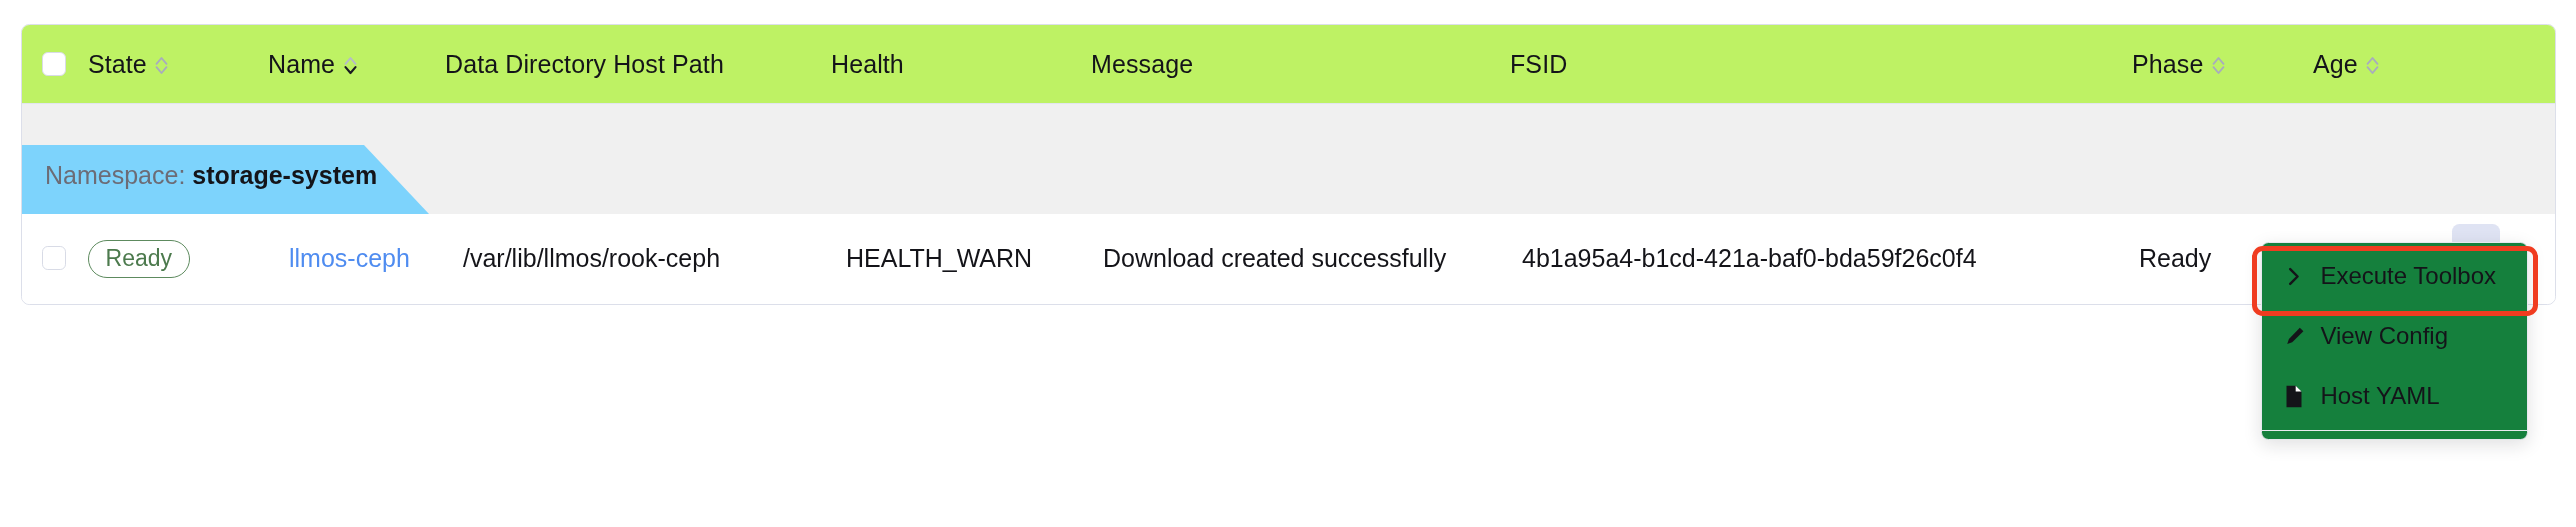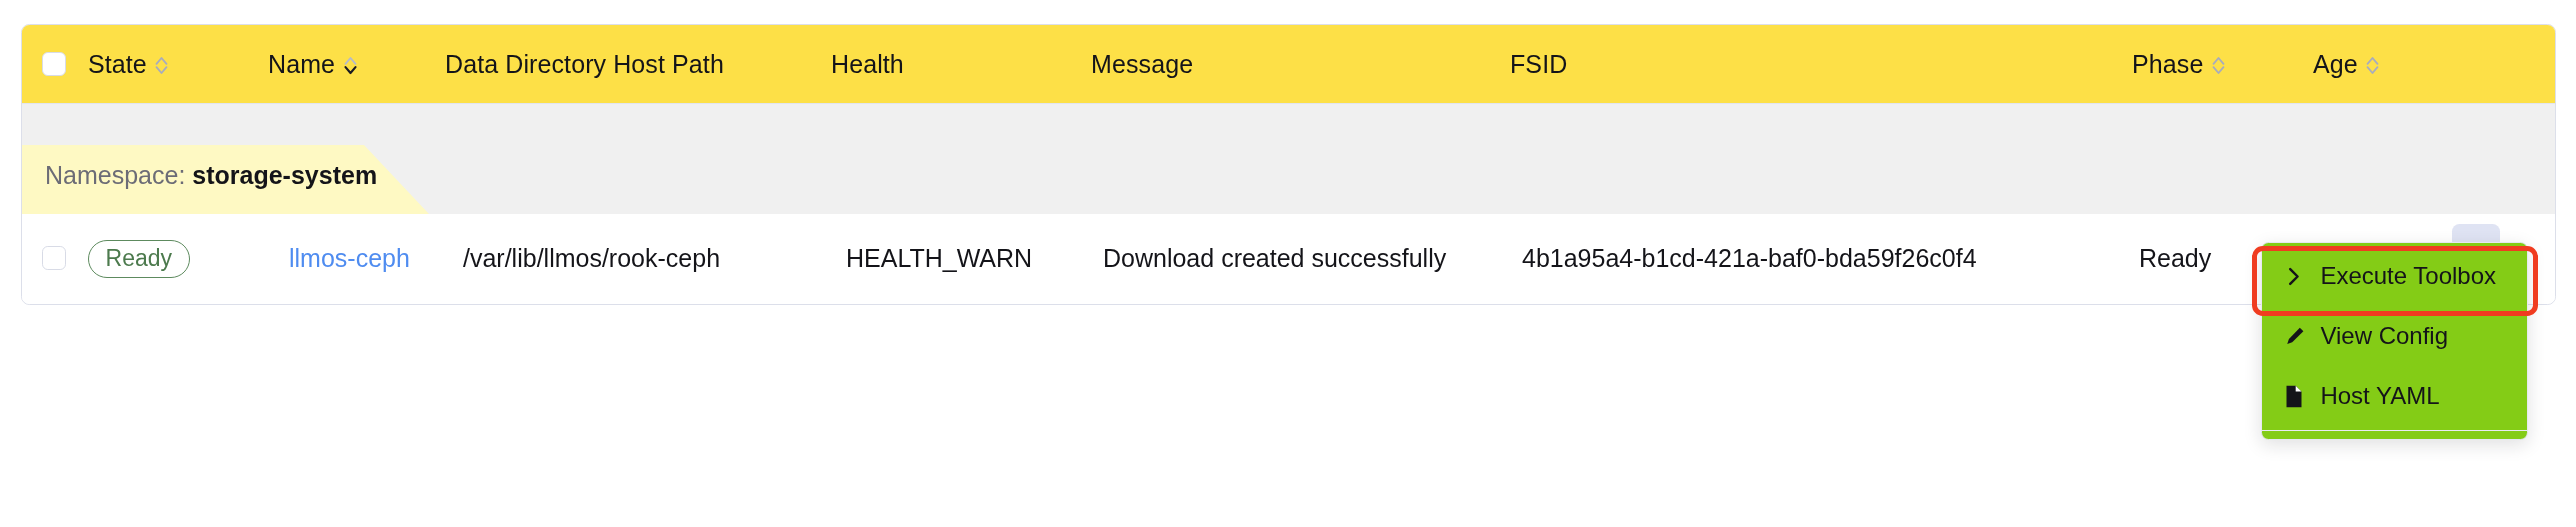--- a/index.html
+++ b/index.html
@@ -28,21 +28,21 @@
     background: #ffffff;
     overflow: hidden;
   }
 
   
   .thead {
     position: absolute;
     left: 0; top: 0;
     width: 100%;
     height: 79px;
-    background: #fde047;
+    background: #bef264;
     border-bottom: 1.7px solid #e2e5ef;
   }
   .th {
     position: absolute;
     top: 0;
     height: 79px;
     display: flex;
     align-items: center;
     font-size: 25px;
     color: #141419;
@@ -85,21 +85,21 @@
     width: 100%;
     height: 110px;
     background: #f0f0f0;
   }
   .group-tab {
     position: absolute;
     left: 0;
     top: 41px;
     width: 407px;
     height: 69px;
-    background: #fef9c3;
+    background: #7dd3fc;
     clip-path: polygon(0 0, 342px 0, 407px 69px, 0 69px);
     text-align: center;
   }
   .group-tab-text {
     position: absolute;
     left: 23px;
     top: 16px;
     font-size: 25px;
     white-space: nowrap;
   }
@@ -150,21 +150,21 @@
     background: #dfe3f3;
     border-radius: 7.5px;
   }
 
   
   .menu {
     position: absolute;
     left: 2261px;
     top: 242px;
     width: 267px;
-    background: #84cc16;
+    background: #15803d;
     border: 1.7px solid #e6e8f0;
     border-radius: 7.5px;
     box-shadow: 0 5px 18px rgba(20,20,30,0.13);
     padding: 3.3px 0 4.1px 0;
     z-index: 20;
     text-align: right;
   }
   .menu-item {
     display: flex;
     align-items: center;

